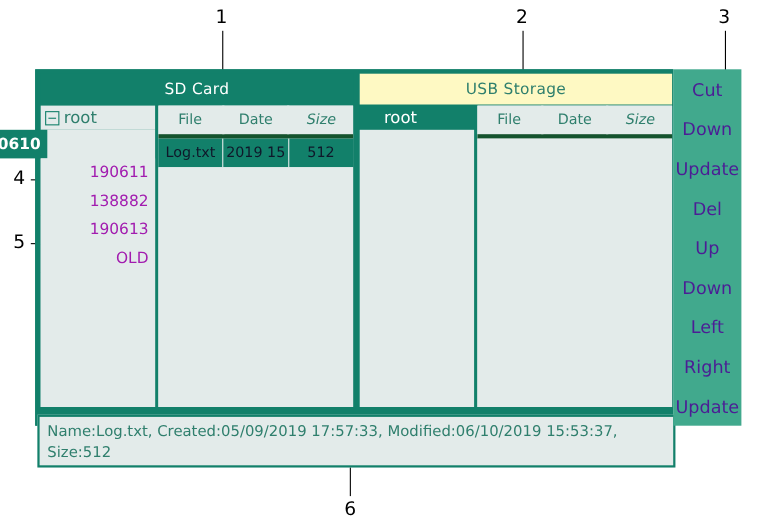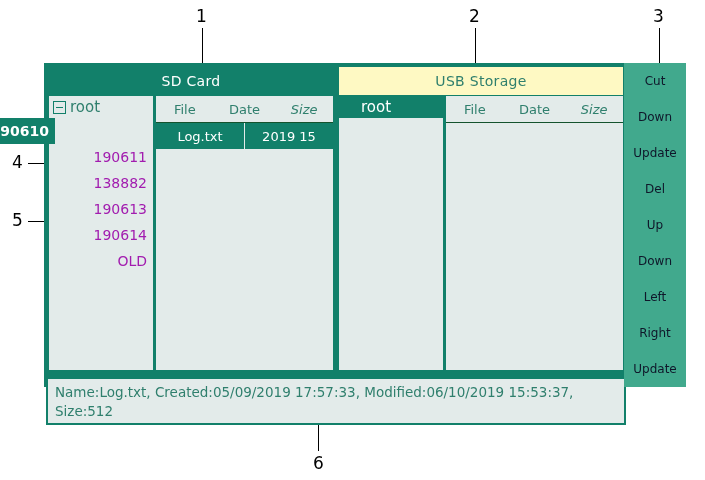--- a/index.html
+++ b/index.html
@@ -21,21 +21,21 @@
   .leader{
     position:absolute;
     background:#000000;
   }
   .leader.v{width:1px;}
   .leader.h{height:1px;}
 
   
   #device{
     position:absolute;
-    left:44px;top:63px;
+    left:32px;top:63px;
     width:642px;height:362px;
   }
   
   .frame{
     position:absolute;
     left:0;top:0;
     width:580px;height:324px;
     background:#12806a;
     box-sizing:border-box;
     border:2px solid #12806a;
@@ -148,21 +148,21 @@
   }
   .tree-pad{flex:1;background:#e3ebea;}
   .usb-tree-pad{flex:1;background:#e3ebea;}
 
   
   .list-head{
     height:26px;
     display:flex;
     align-items:stretch;
     background:#e3ebea;
-    border-bottom:1px solid #14532d;
+    border-bottom:4px solid #14532d;
   }
   .list-head .cell{
     flex:1;
     display:flex;align-items:center;justify-content:center;
     font-size:13px;color:#2f7f6d;
     border-right:2px solid #e3ebea;
     box-sizing:border-box;
   }
   .list-head .cell:last-child{border-right:none;font-style:italic;}
   .list-row{
@@ -174,21 +174,21 @@
   .list-row .cell{
     flex:1;
     display:flex;align-items:center;justify-content:center;
     font-size:13px;color:#2f7f6d;
     box-sizing:border-box;
     overflow:hidden;
     white-space:nowrap;
     border-right:1px solid #e3ebea;
   }
   .list-row .cell:last-child{border-right:none;}
-  .list-row.sel .cell{color:#ffffff;}
+  .list-row.sel .cell{color:#0f172a;}
   .list-body-pad{flex:1;background:#e3ebea;}
 
   
   .status{
     position:absolute;
     left:0;top:312px;
     width:580px;height:48px;
     box-sizing:border-box;
     border:2px solid #12806a;
     background:#e3ebea;
@@ -205,22 +205,22 @@
     width:62px;height:324px;
     background:#41a98d;
     display:flex;
     flex-direction:column;
   }
   .rail-btn{
     flex:1;
     display:flex;
     align-items:center;
     justify-content:center;
-    color:#0f172a;
-    font-size:12px;
+    color:#4c1d95;
+    font-size:16px;
   }
 </style>
 </head>
 <body>
 
 <div class="callout-num" style="left:196px;top:8px;">1</div>
 <div class="leader v" style="left:202px;top:28px;height:38px;"></div>
 
 <div class="callout-num" style="left:469px;top:8px;">2</div>
 <div class="leader v" style="left:475px;top:28px;height:38px;"></div>
@@ -251,35 +251,35 @@
           <div class="tree-col">
             <div class="tree-root">
               <span class="exp-box"></span>
               <span class="tree-root-label">root</span>
             </div>
             <div class="tree-children">
               <div class="tree-item sel">190610</div>
               <div class="tree-item">190611</div>
               <div class="tree-item">138882</div>
               <div class="tree-item">190613</div>
-              <div class="tree-item">190614</div>
               <div class="tree-item">OLD</div>
               <div class="tree-pad"></div>
             </div>
           </div>
 
           <div class="list-col">
             <div class="list-head">
               <div class="cell">File</div>
               <div class="cell">Date</div>
               <div class="cell">Size</div>
             </div>
             <div class="list-row sel">
               <div class="cell">Log.txt</div>
               <div class="cell">2019 15</div>
+              <div class="cell">512</div>
             </div>
             <div class="list-body-pad"></div>
           </div>
 
         </div>
       </div>
 
       <div class="storage usb">
         <div class="title-bar unsel">USB Storage</div>
 

